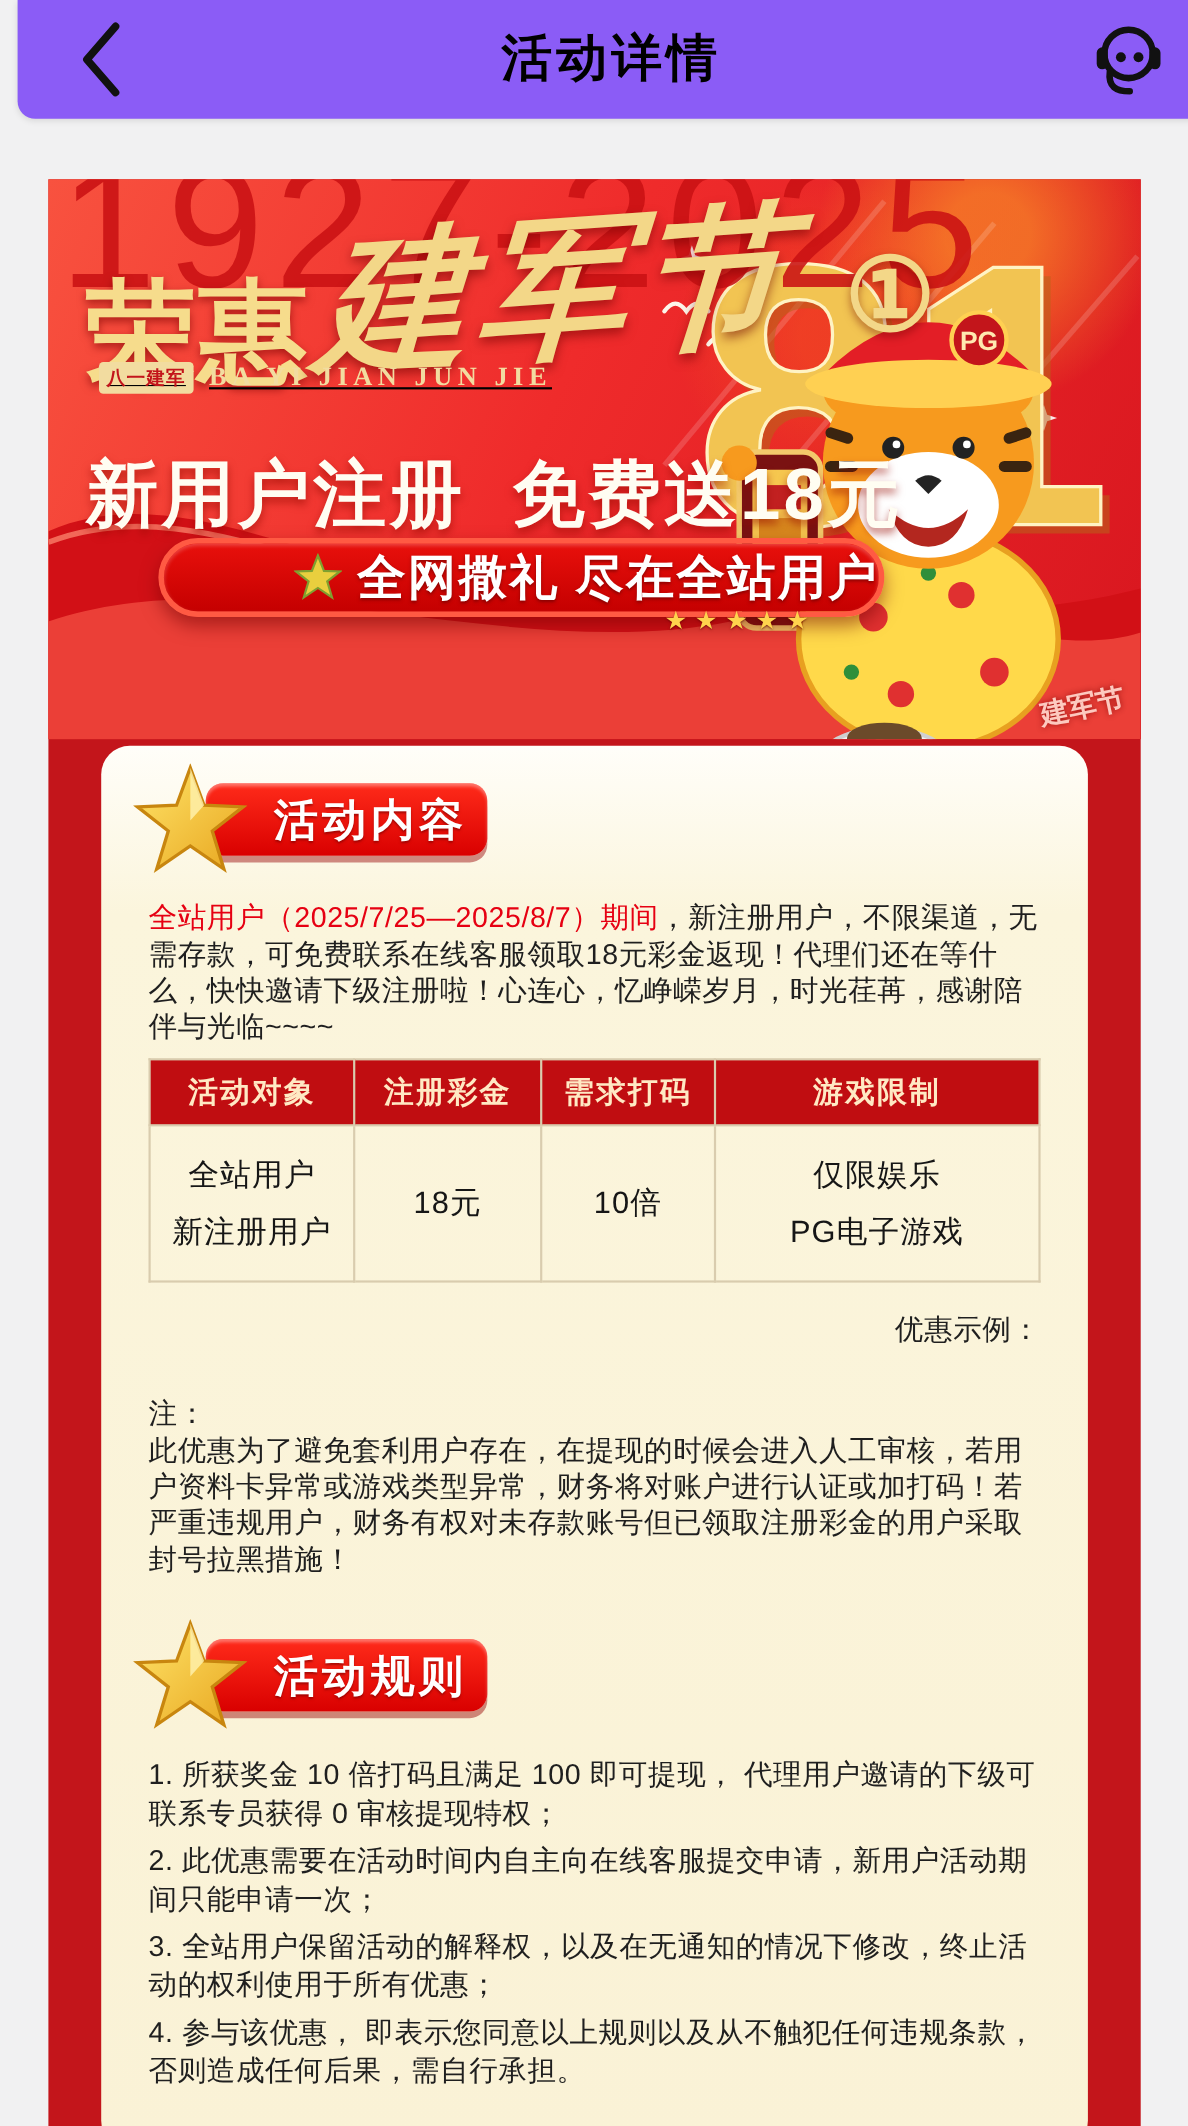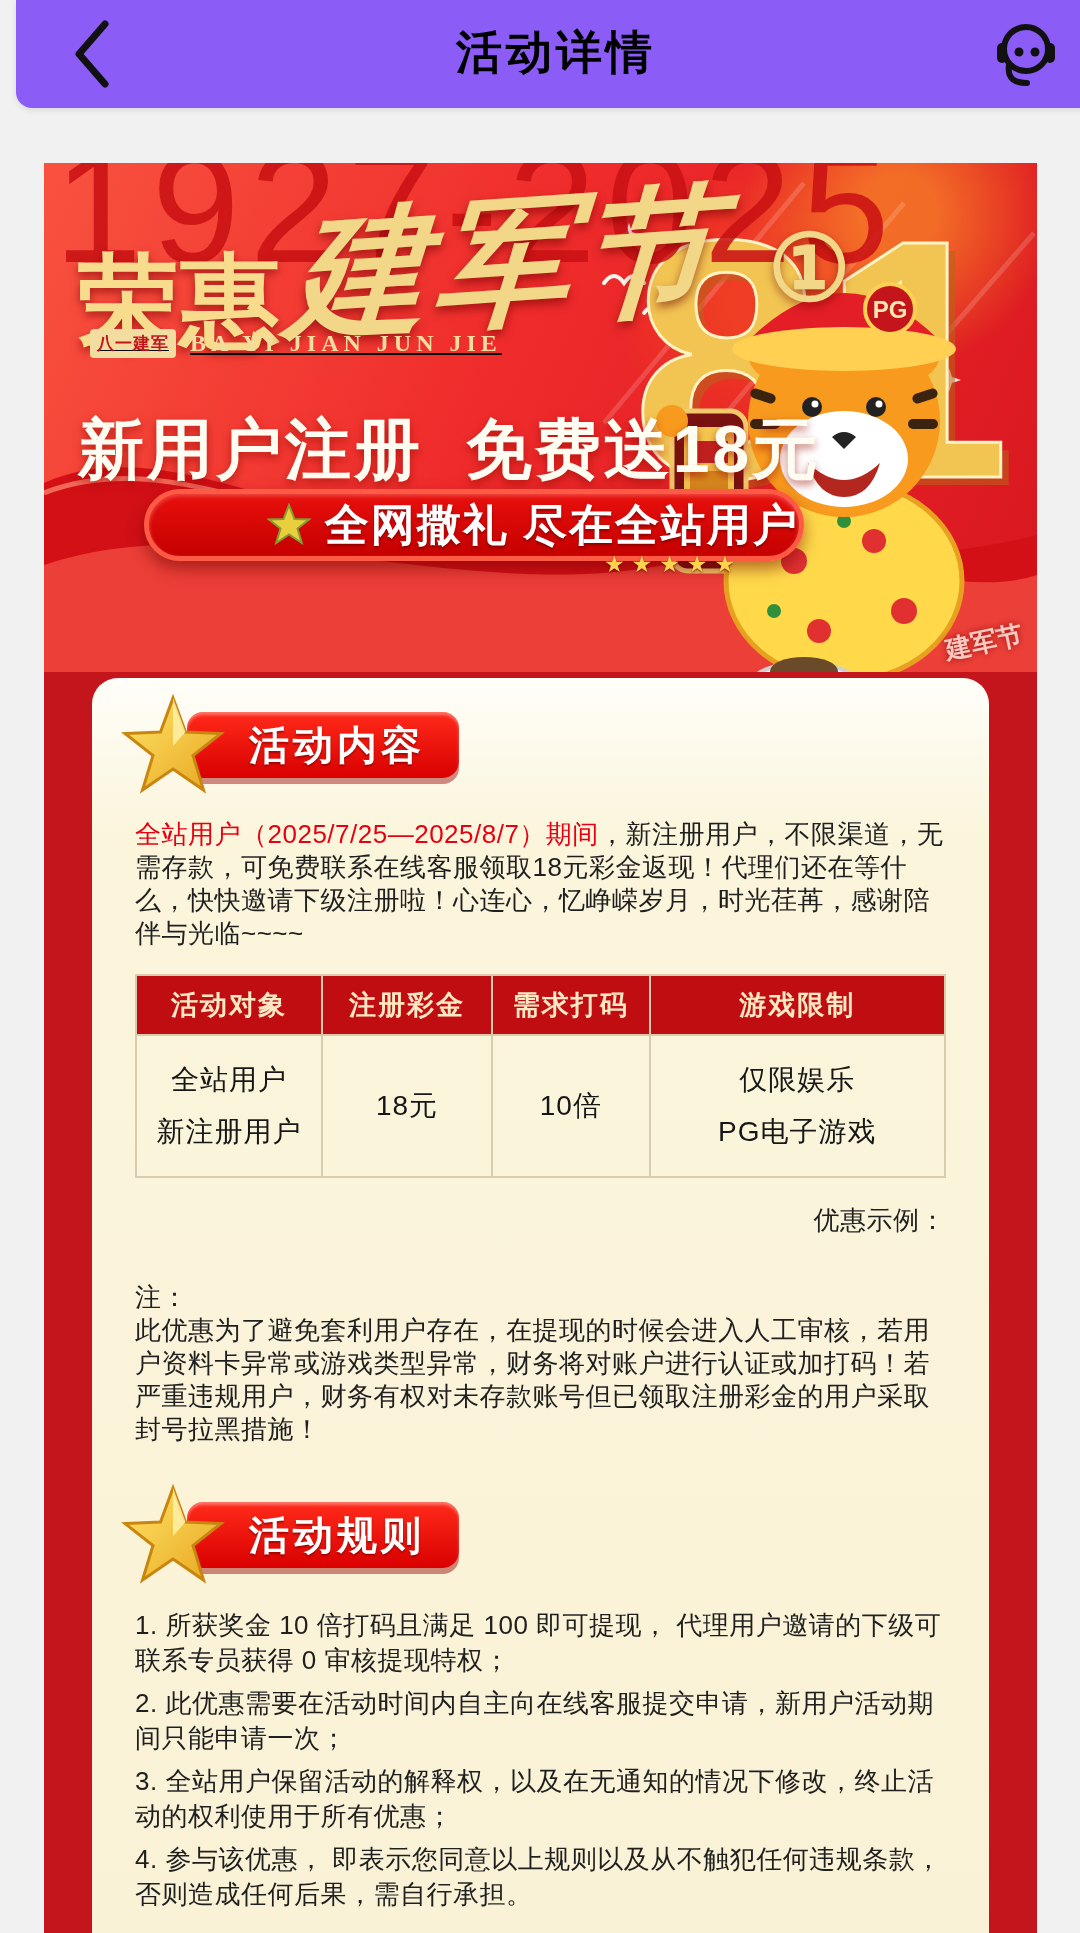--- a/index.html
+++ b/index.html
@@ -48,31 +48,31 @@
     letter-spacing:7px;text-shadow:0 1px 2px rgba(90,0,0,.7);}
   .banner-stamp{position:absolute;right:14px;bottom:12px;font-size:26px;font-weight:bold;
     color:#ffd9cf;transform:rotate(-12deg);opacity:.9;font-family:"Liberation Serif",serif;
     text-shadow:0 0 6px rgba(120,0,0,.8);}
   
   .card{margin:6px 48px 0 48px;border-radius:26px;
     background:linear-gradient(180deg,#fffef9 0%,#fbf5dc 12%,#faf2d6 100%);
     padding:14px 43px 46px 43px;box-sizing:border-box;min-height:1200px;}
   .sec-head{position:relative;height:86px;margin:10px 0 30px 0;}
   .sec-star{position:absolute;left:-14px;top:-8px;width:104px;height:104px;z-index:2;}
-  .sec-label{position:absolute;left:52px;top:10px;height:66px;padding:0 34px 0 62px;
+  .sec-label{position:absolute;left:52px;top:10px;height:66px;padding:0 18px 0 62px;
     background:linear-gradient(180deg,#ff2b1a,#d90000);border-radius:16px;
     box-shadow:0 6px 0 rgba(150,0,0,.45), inset 0 3px 3px rgba(255,255,255,.35);
     display:flex;align-items:center;}
   .sec-label span{color:#fff;font-size:40px;font-weight:800;letter-spacing:4px;
     text-shadow:0 2px 2px rgba(120,0,0,.6);}
   .txt{font-size:26px;line-height:33px;color:#1f1f1f;letter-spacing:.5px;margin:0;}
   .red{color:#e60012;}
   .intro{margin:4px 0 10px 0;}
   
-  table.offer{width:100%;border-collapse:collapse;margin:24px 0 0 0;}
+  table.offer{width:100%;border-collapse:collapse;margin:12px 0 0 0;}
   table.offer th{background:#c00d11;color:#ffe9c4;font-size:27px;font-weight:bold;
     padding:11px 4px;border:2px solid #d9ccae;letter-spacing:2px;}
   table.offer td{border:2px solid #d9ccae;text-align:center;font-size:28px;color:#161616;
     padding:18px 4px;line-height:52px;letter-spacing:1px;}
   .c1{width:23%;} .c2{width:21%;} .c3{width:19.5%;} .c4{width:36.5%;}
   .blk{margin-top:26px;text-align:right;}
   .note-blk{margin-top:44px;}
   .rules p{margin:0 0 8px 0;line-height:35px;}
   .rules{margin-top:4px;}
 </style>

